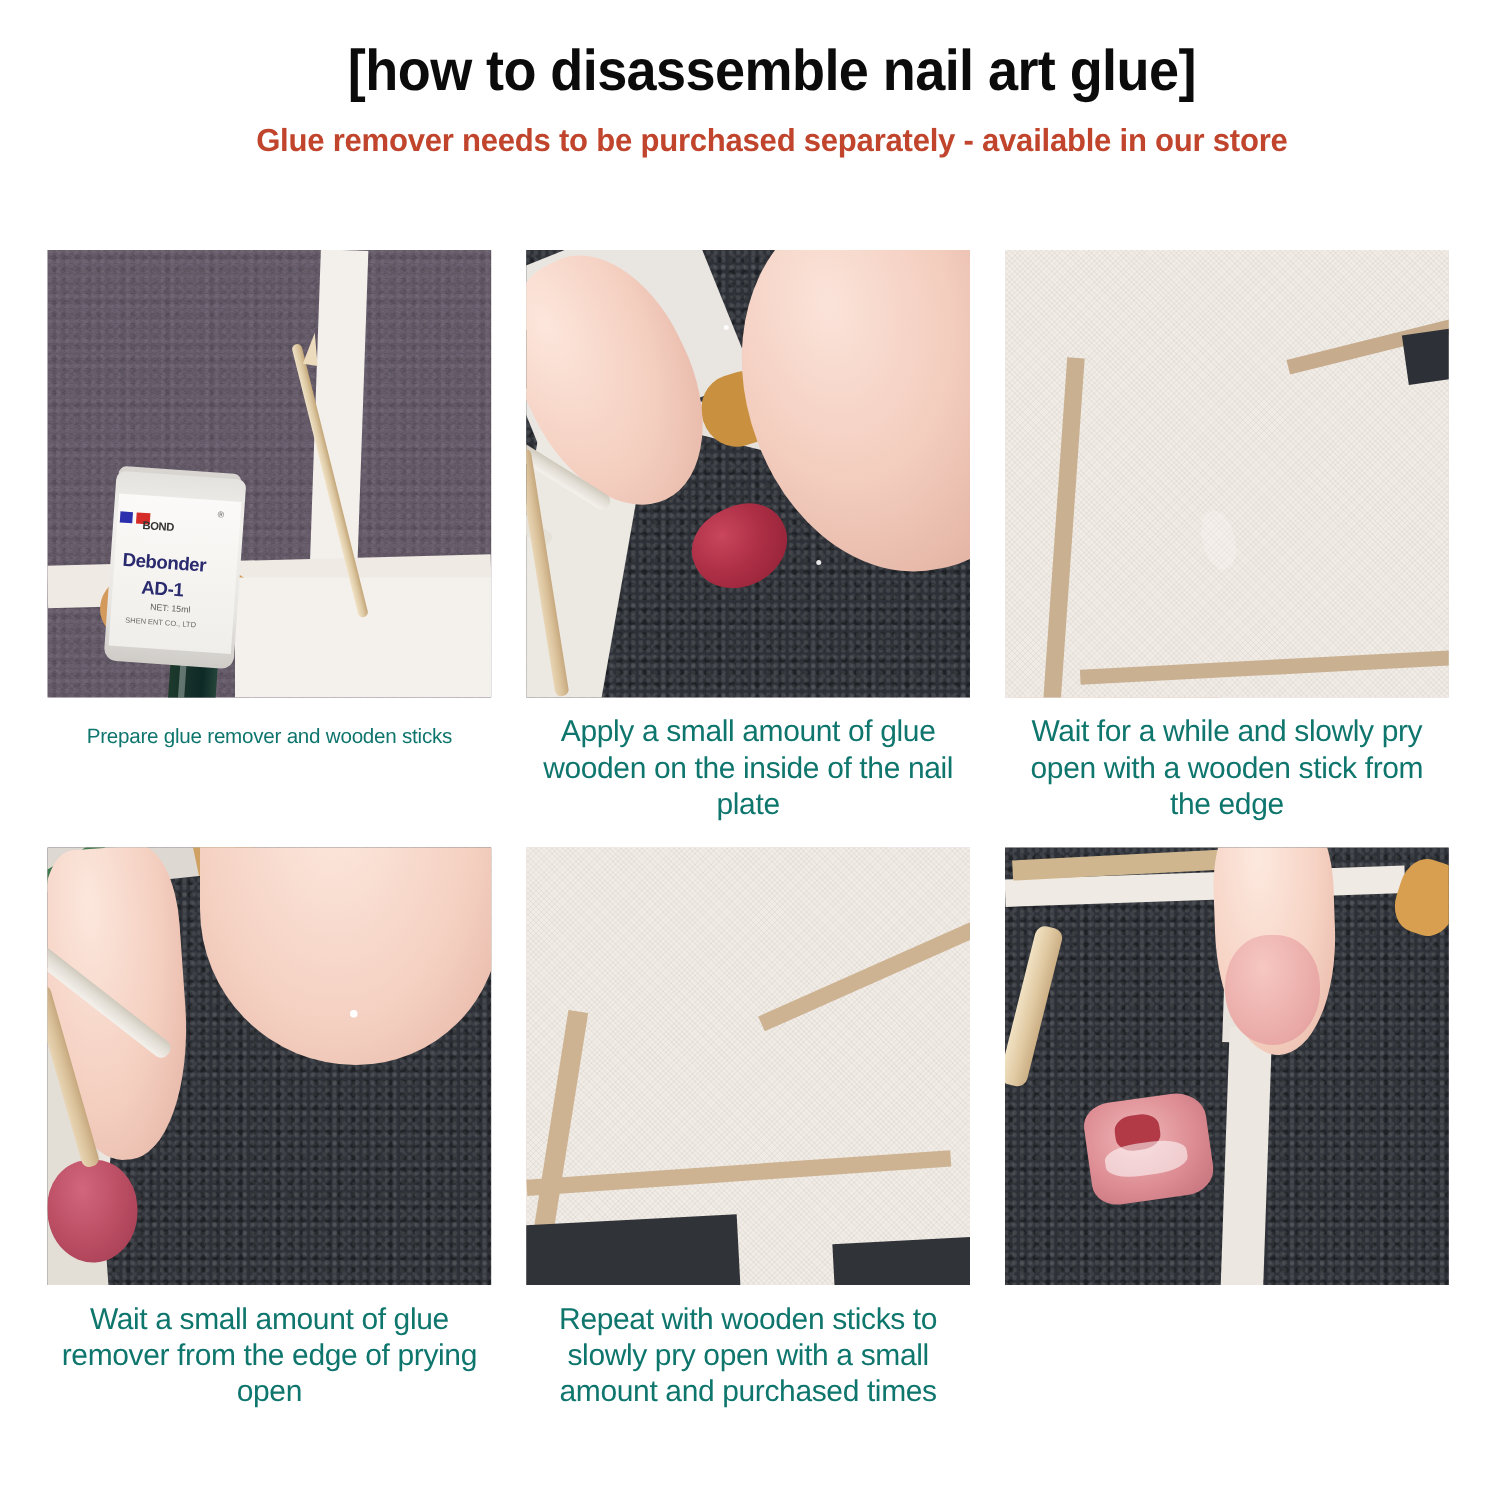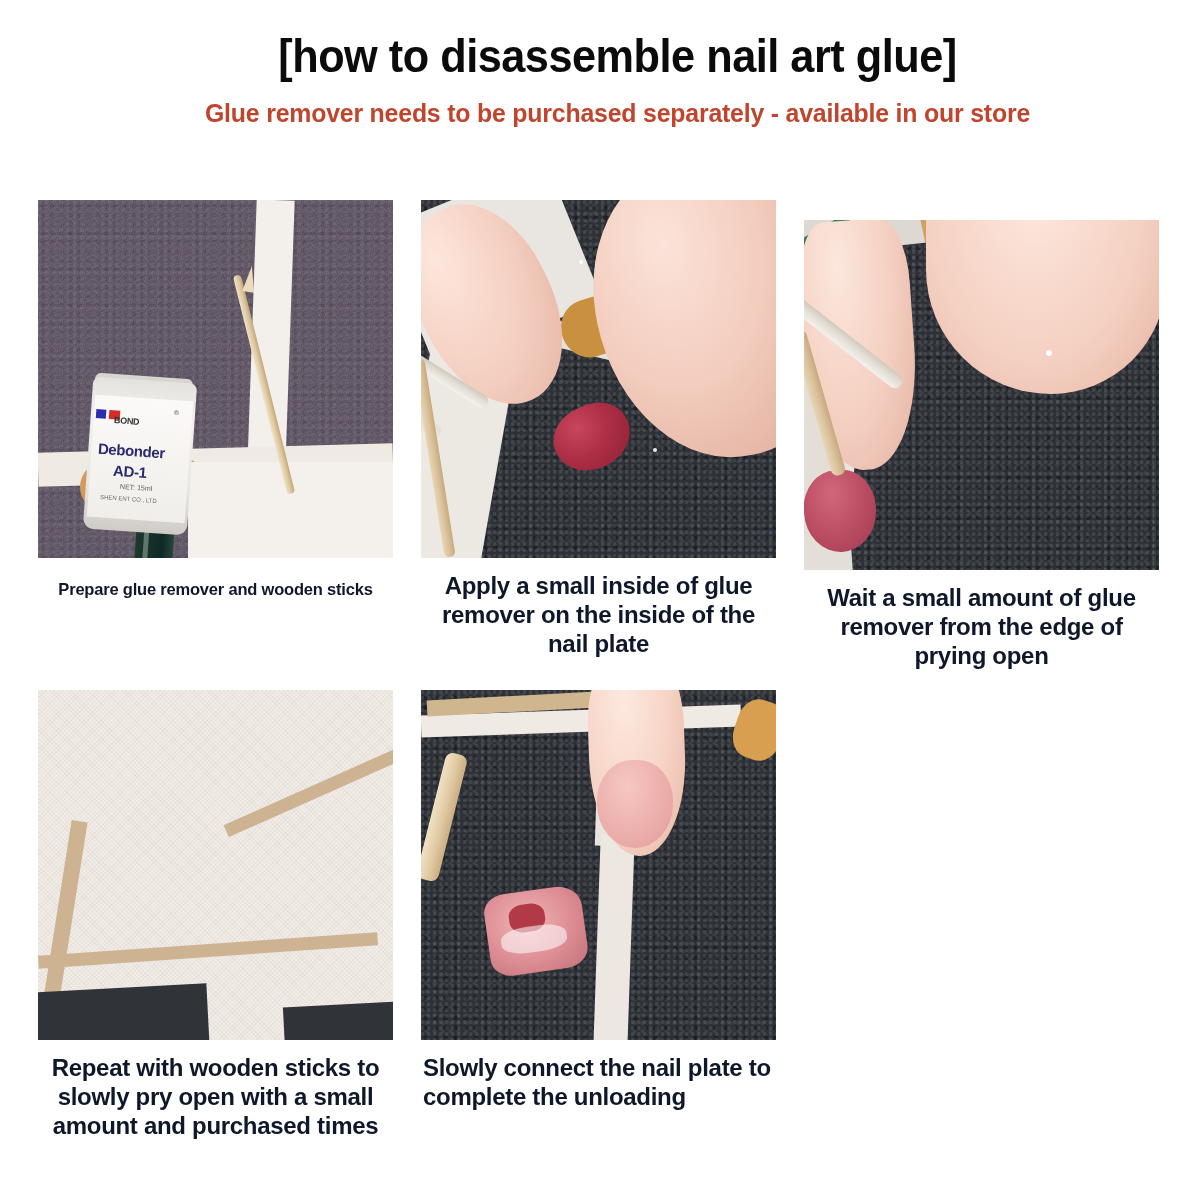--- a/index.html
+++ b/index.html
@@ -54,22 +54,22 @@
     width: 355px;
     height: 358px;
     position: relative;
     overflow: hidden;
     background: #d8d4d6;
   }
   .cell.r2 .photo { height: 350px; }
 
   .caption {
     text-align: center;
-    font-weight: 700;
-    color: #0f172a;
+    font-weight: 400;
+    color: #0f766e;
     line-height: 1.2;
     padding: 0 2px;
   }
   .cap-small { font-size: 16.5px; margin-top: 22px; letter-spacing: -0.2px; }
   .cap-big   { font-size: 24px;   margin-top: 14px; letter-spacing: -0.3px; }
   .cap-left  { text-align: left; }
 
   
 
   
@@ -268,23 +268,38 @@
       <div class="capgr"></div>
       <div class="skin hand"></div>
       <div class="fing"></div>
       <div class="nail-red nail"></div>
       <div class="brush brushs"></div>
       <div class="brusht"></div>
       <div class="stick wstick"></div>
       <div class="spark" style="left:158px;top:60px"></div>
       <div class="spark" style="left:232px;top:248px"></div>
     </div>
-    <div class="caption cap-big">Apply a small inside of glue remover on the inside of the nail plate</div>
-  </div>
-
+    <div class="caption cap-big">Apply a small amount of glue wooden on the inside of the nail plate</div>
+  </div>
+
+  <div class="cell">
+    <div class="photo" id="p3">
+      <div class="bg"></div>
+      <div class="tex-towel"></div>
+      <div class="band1"></div>
+      <div class="band2"></div>
+      <div class="band3"></div>
+      <div class="dark"></div>
+      <div class="hand"></div>
+      <div class="hand2"></div>
+
+      <div class="nailsheen"></div>
+    </div>
+    <div class="caption cap-big">Wait for a while and slowly pry open with a wooden stick from the edge</div>
+  </div>
 
   <div class="cell r2">
     <div class="photo" id="p4">
       <div class="bg"></div>
       <div class="tex-leather-dark"></div>
       <div class="w1"></div>
       <div class="w2"></div>
       <div class="w3"></div>
       <div class="wtan"></div>
       <div class="capgr"></div>
@@ -323,16 +338,15 @@
       <div class="wv2"></div>
       <div class="wv"></div>
       <div class="tan2"></div>
       <div class="skin fing"></div>
       <div class="fnail"></div>
       <div class="stick stk"></div>
       <div class="plate"></div>
       <div class="plate-in"></div>
       <div class="plate-gl"></div>
     </div>
-    <div class="caption cap-big cap-left">Slowly connect the nail plate to complete the unloading</div>
   </div>
 
 </div>
 
 </body></html>

